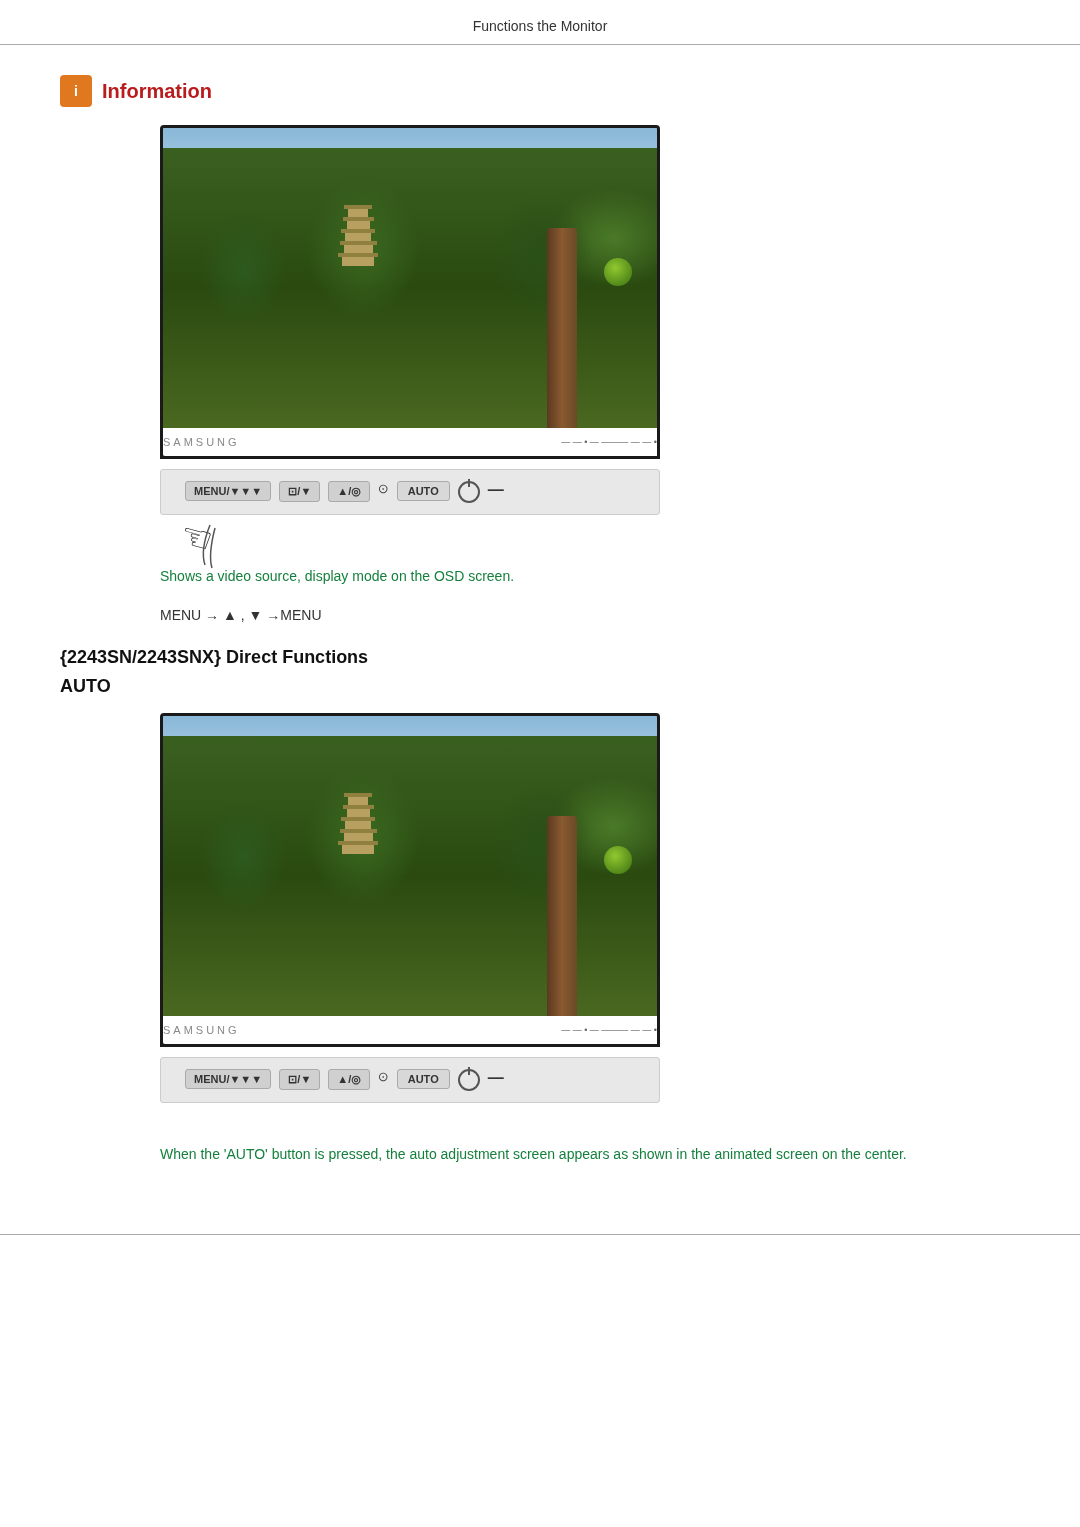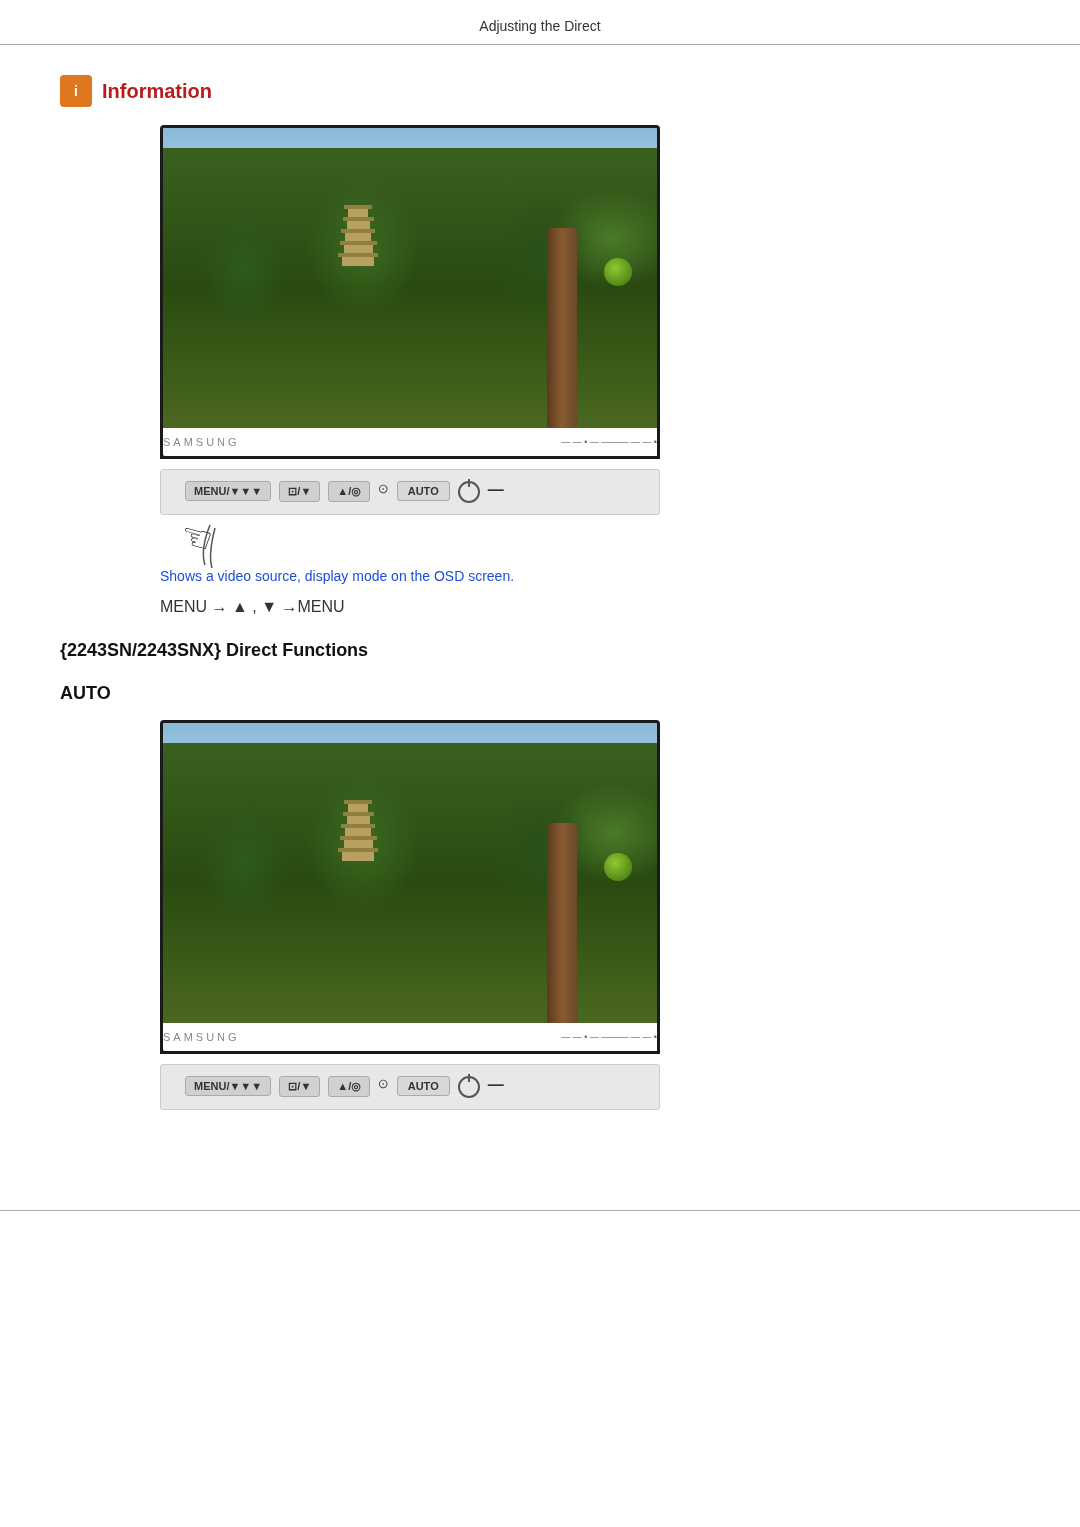--- a/index.html
+++ b/index.html
@@ -209,35 +209,35 @@
 
     .ctrl-dash {
       font-size: 16px;
       color: #333;
       font-weight: bold;
     }
 
     .description-text {
       margin: 20px 100px 8px 100px;
       font-size: 14px;
-      color: #1d4ed8;
+      color: #15803d;
       line-height: 1.6;
     }
 
     .menu-instruction {
-      margin: 11px 100px 24px 100px;
-      font-size: 16px;
+      margin: 20px 100px 24px 100px;
+      font-size: 14px;
       color: #333;
     }
 
     .subsection-title {
       font-size: 18px;
       font-weight: bold;
       color: #111;
-      margin-bottom: 22px;
+      margin-bottom: 8px;
     }
 
     .auto-title {
       font-size: 18px;
       font-weight: bold;
       color: #111;
       margin-bottom: 16px;
     }
 
     .page-footer {
@@ -252,21 +252,21 @@
       display: flex;
       align-items: flex-start;
       gap: 8px;
       padding: 0 10px;
     }
   </style>
 </head>
 <body>
 
 <div class="page-header">
-  <span>Adjusting the Direct</span>
+  <span>Functions the Monitor</span>
 </div>
 
 <div class="page-content">
 
   <div class="section-heading">
     <div class="info-icon">
       <svg width="22" height="22" viewBox="0 0 22 22" fill="none">
         <circle cx="11" cy="11" r="10" fill="#e07820"></circle>
         <text x="11" y="16" text-anchor="middle" fill="white" font-size="14" font-weight="bold" font-family="Arial">i</text>
       </svg>
@@ -365,16 +365,19 @@
         <span class="ctrl-icon">⊙</span>
         <span class="ctrl-btn-auto">AUTO</span>
         <span class="ctrl-power"></span>
         <span class="ctrl-dash">—</span>
       </div>
     </div>
   </div>
 
   <div style="margin-bottom: 40px;"></div>
 
+  <div class="description-text">
+    <span>When the 'AUTO' button is pressed, the auto adjustment screen appears as shown in the animated screen on the center.</span>
+  </div>
 
 </div>
 
 <div class="page-footer"></div>
 
 </body></html>

